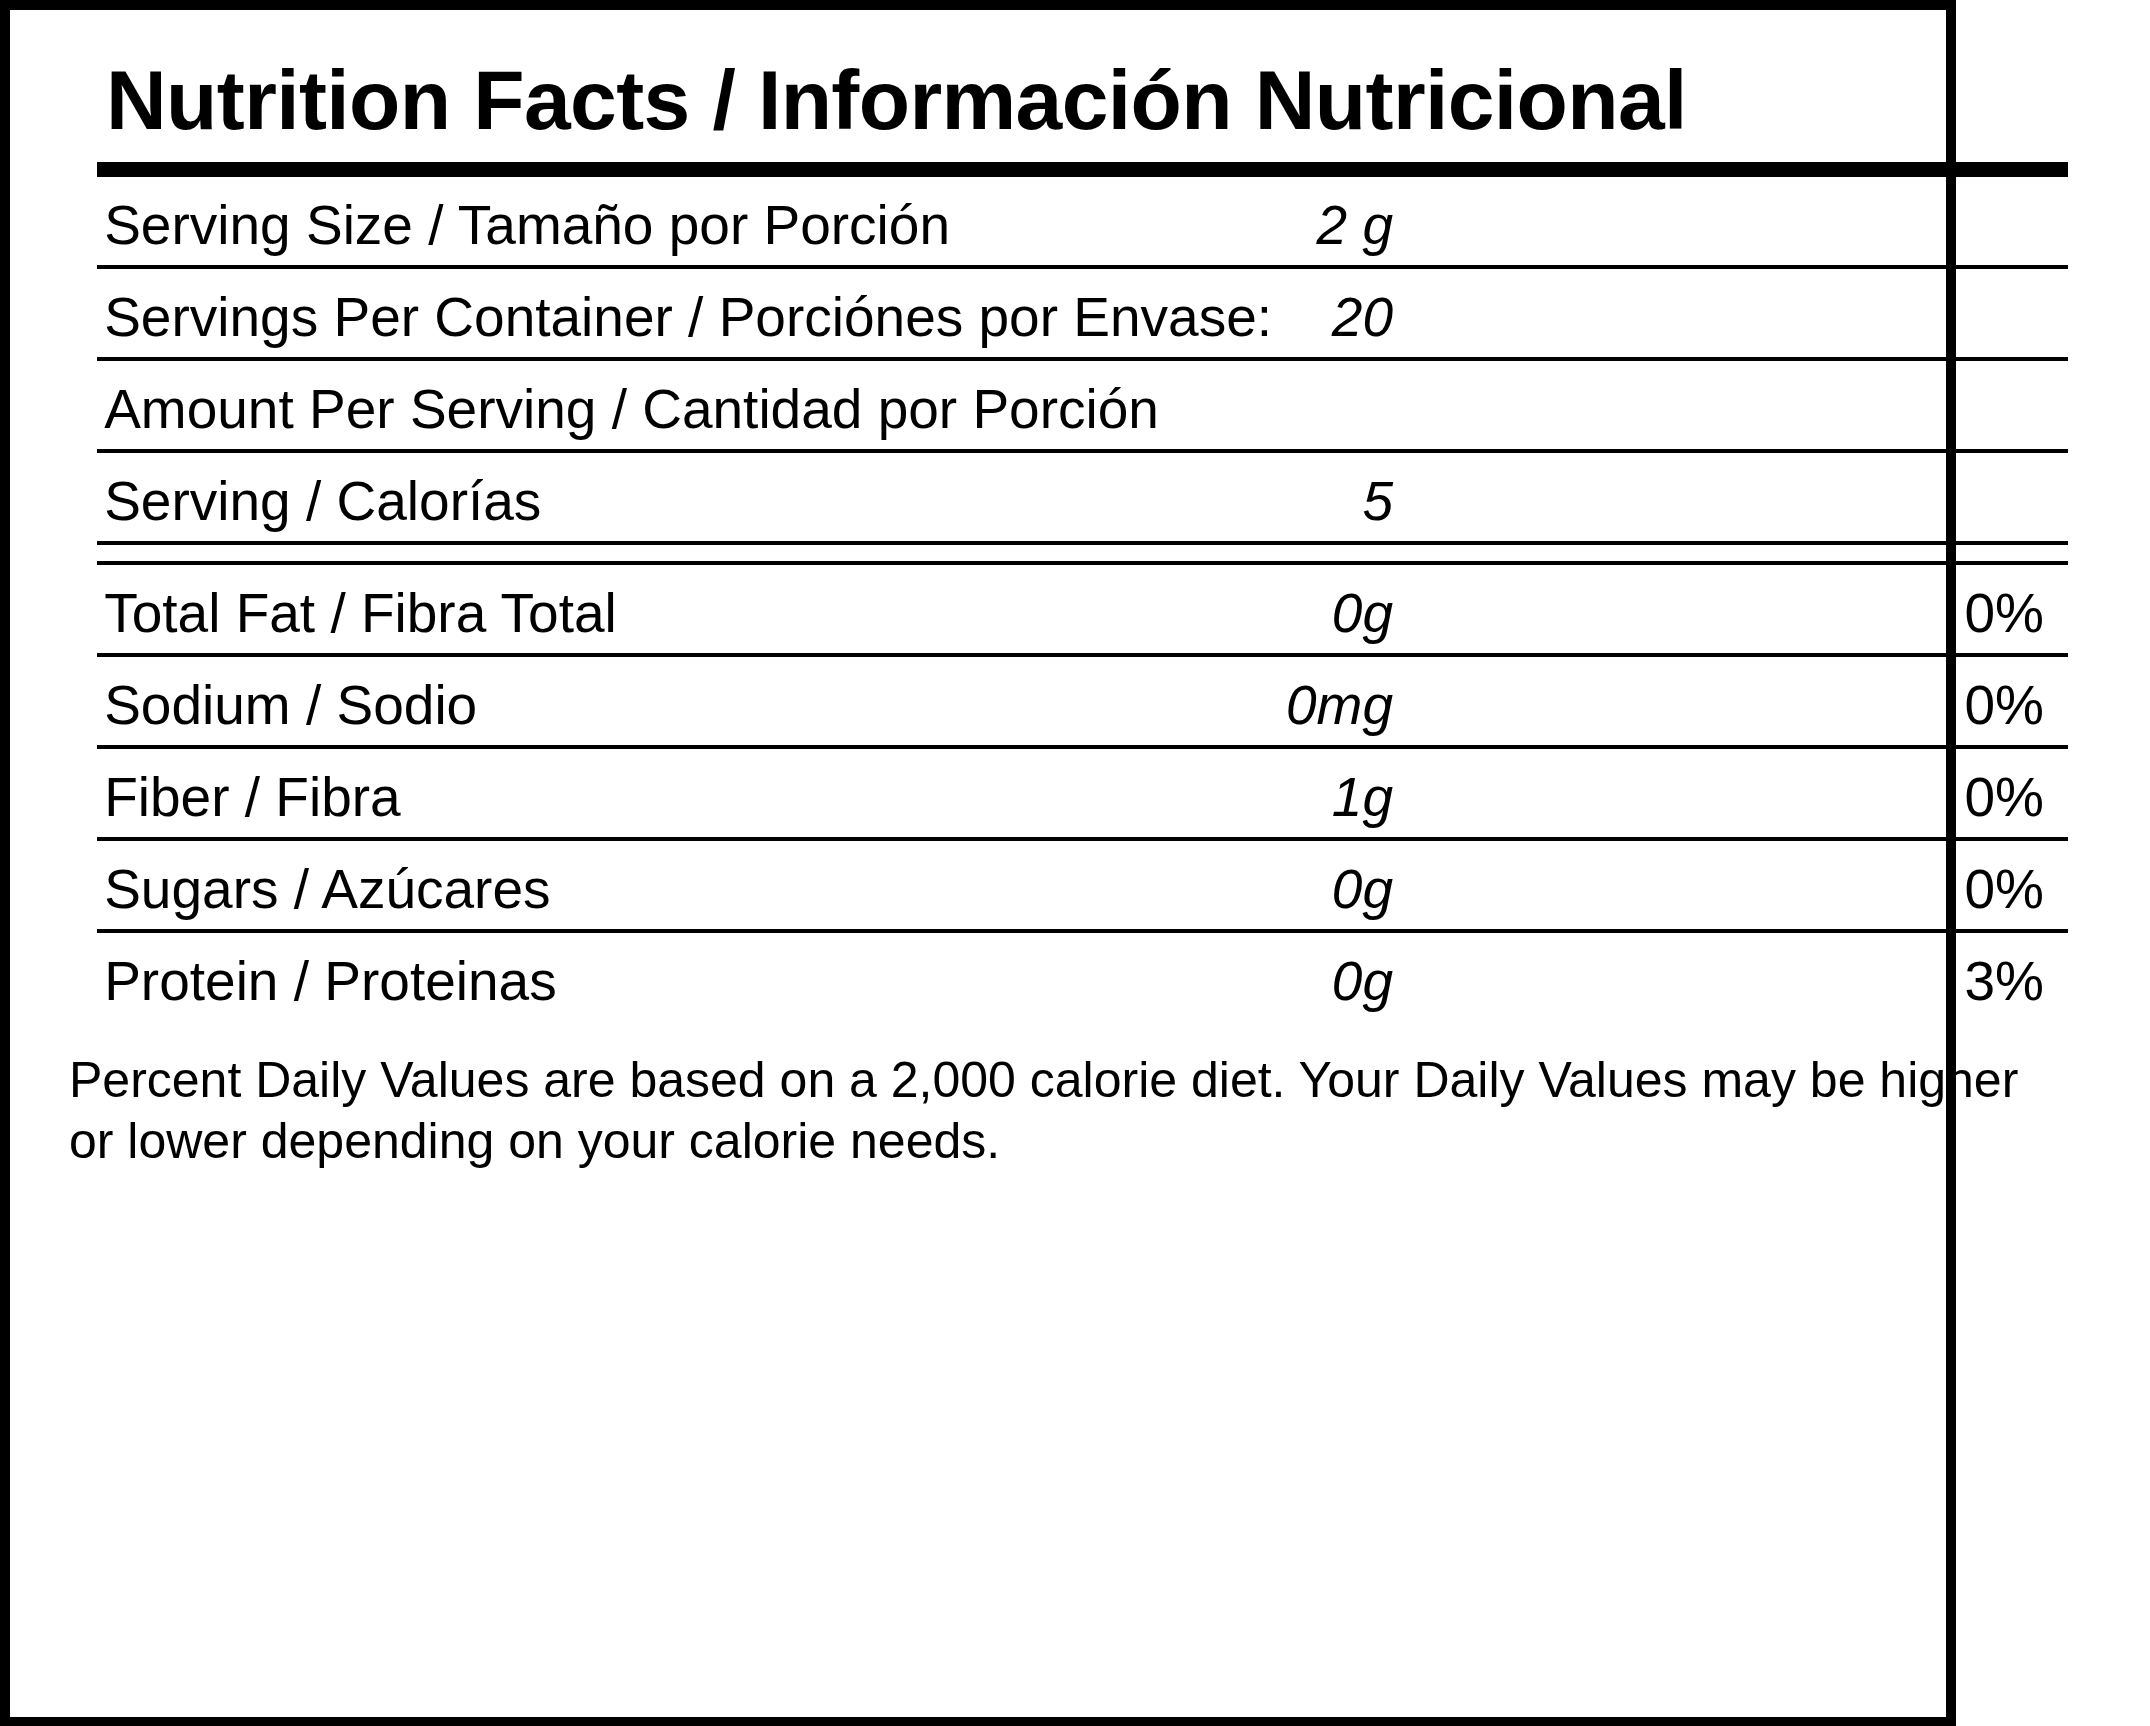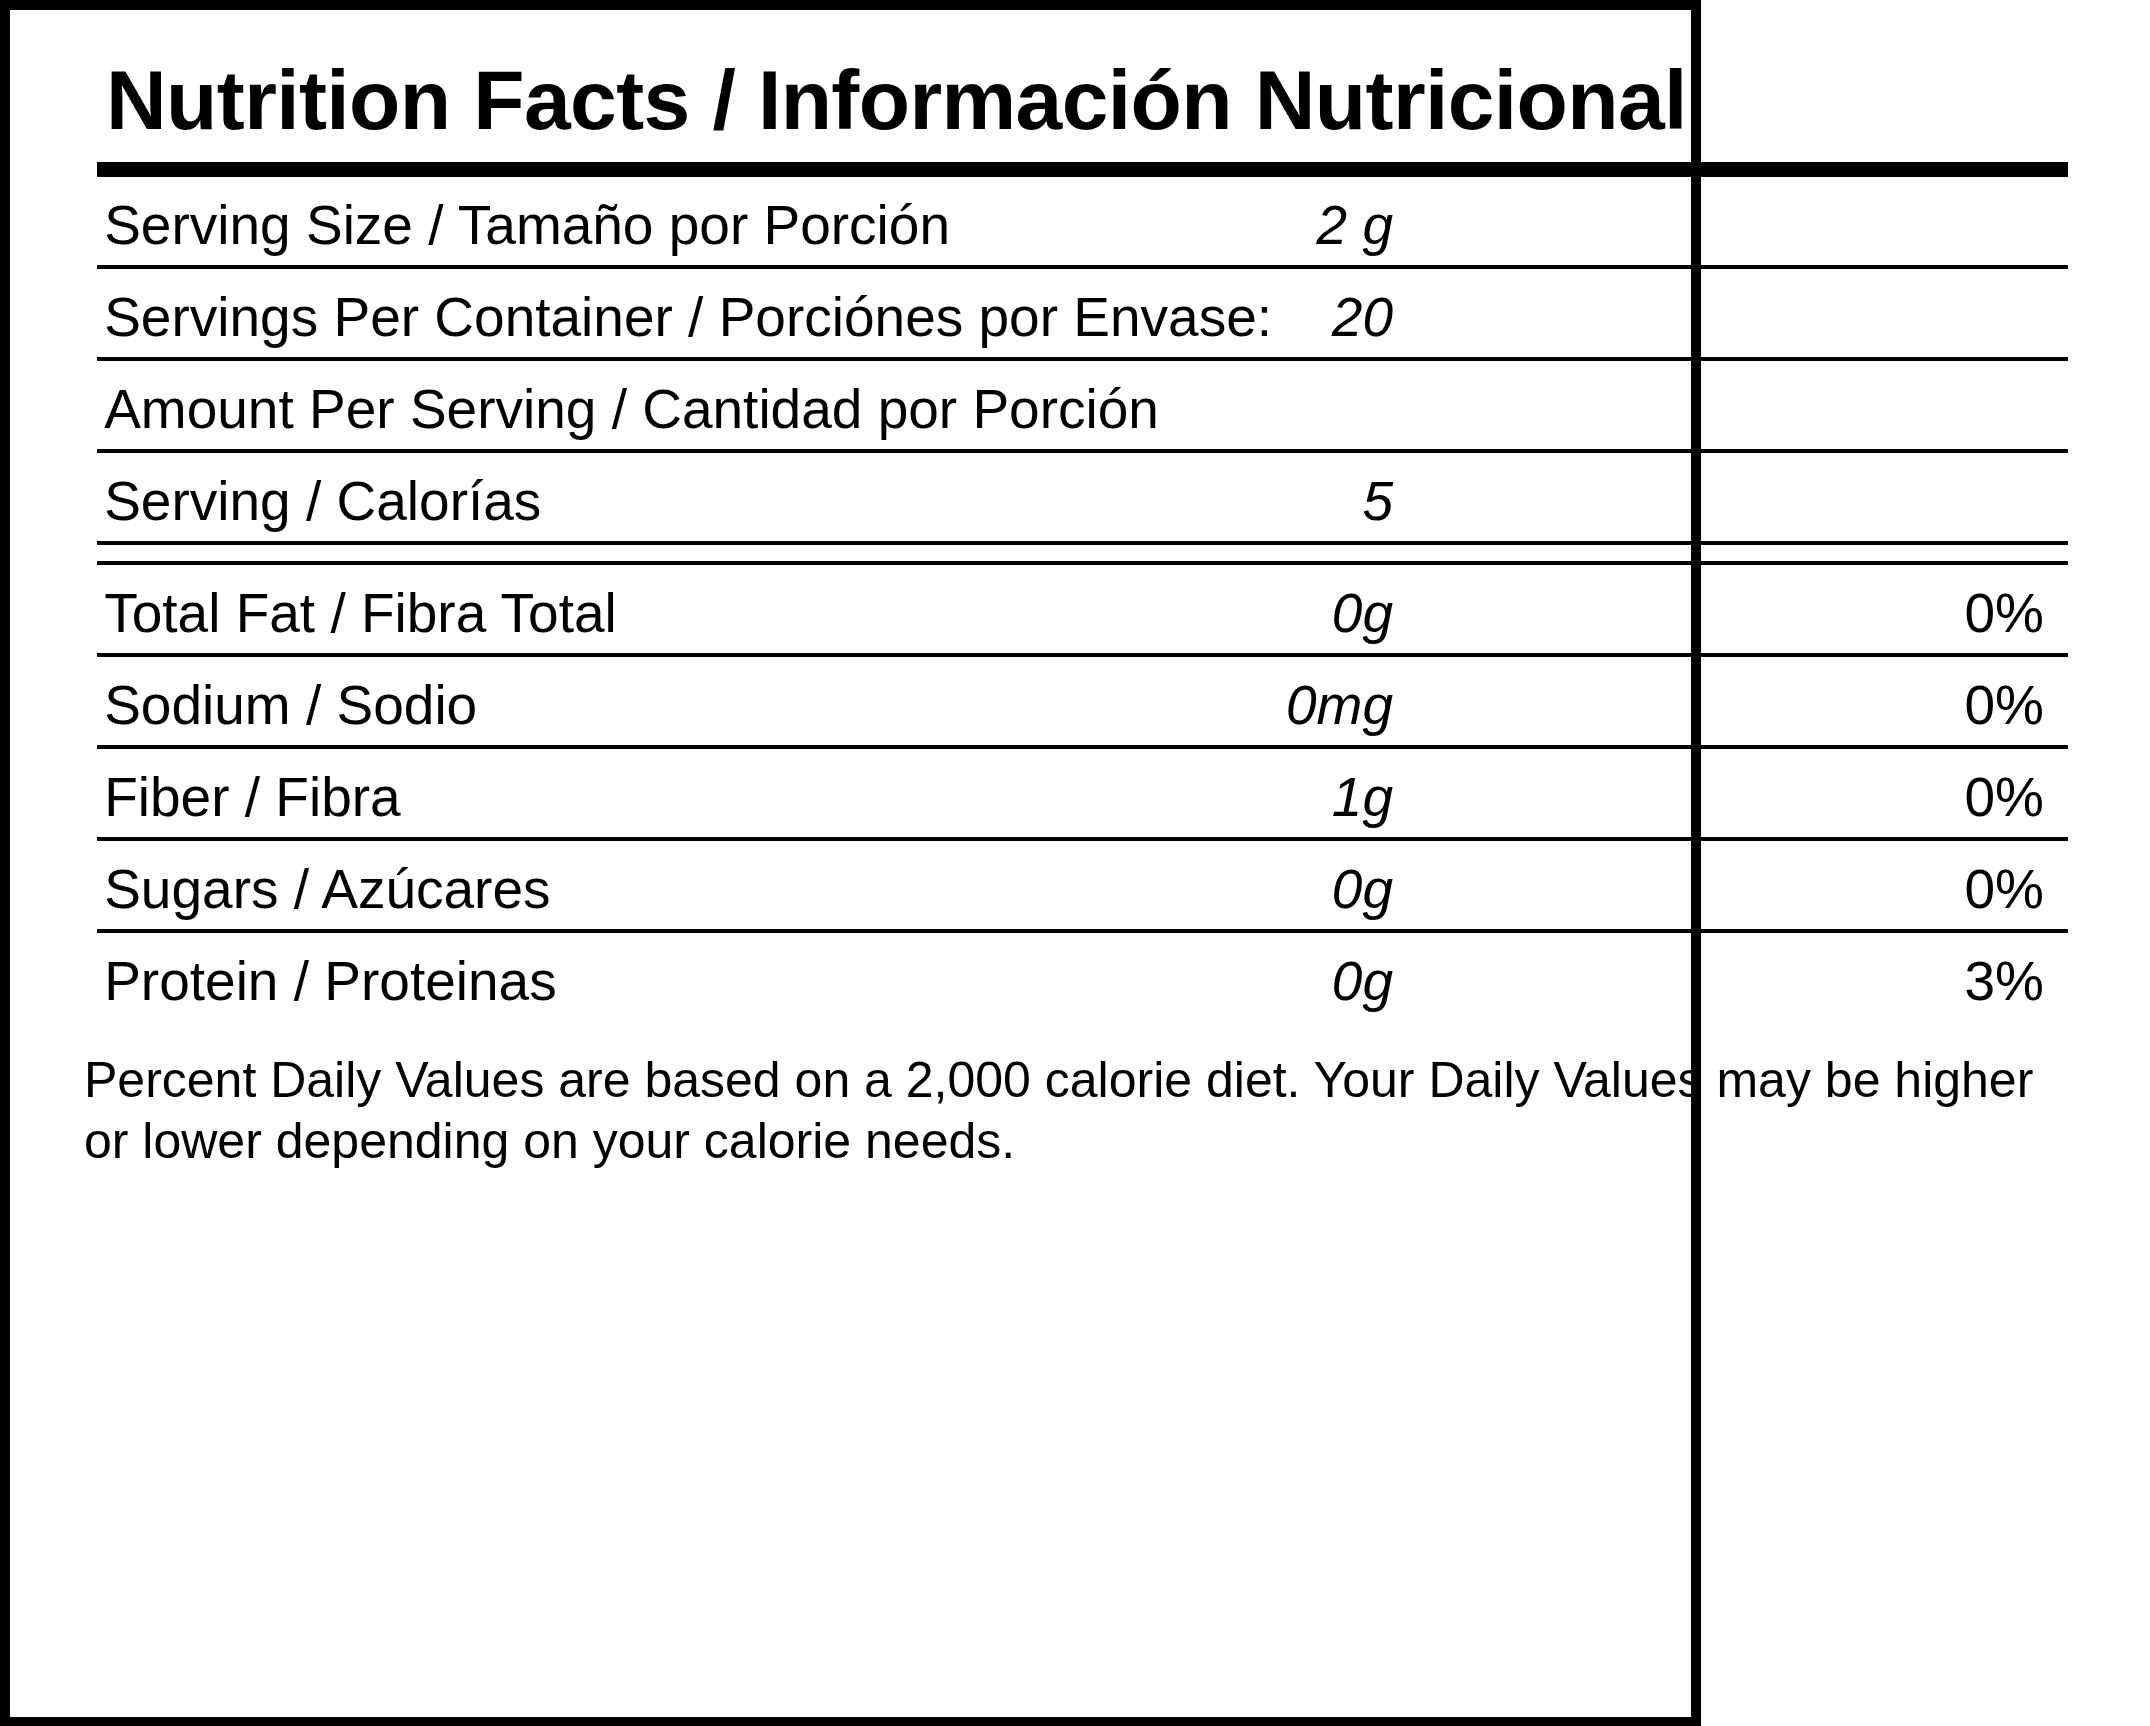--- a/index.html
+++ b/index.html
@@ -10,21 +10,21 @@
   body {
     width: 2151px;
     height: 1727px;
     font-family: "Liberation Sans", sans-serif;
     color: #000000;
     -webkit-font-smoothing: antialiased;
   }
 
   .panel {
     box-sizing: border-box;
-    width: 1701px;
+    width: 1956px;
     height: 1727px;
     border: 10.8px solid #000000;
     padding: 24px 54px 0 54px;
     background: #ffffff;
     position: relative;
   }
 
   .title {
     font-size: 84px;
     font-weight: 700;
@@ -90,21 +90,21 @@
   }
   .dv-header span { display: block; }
 
   .spacer-row td {
     height: 15.5px;
     border-bottom: 4.2px solid #000000;
     padding: 0;
   }
 
   .footnotes {
-    margin: 29px 0 0 20px;
+    margin: 29px 0 0 5px;
     width: 1995px;
   }
   .footnote {
     font-size: 50px;
     line-height: 1.22;
     margin-bottom: 33px;
   }
   .footnote:last-child { margin-bottom: 0; }
 </style>
 </head>

